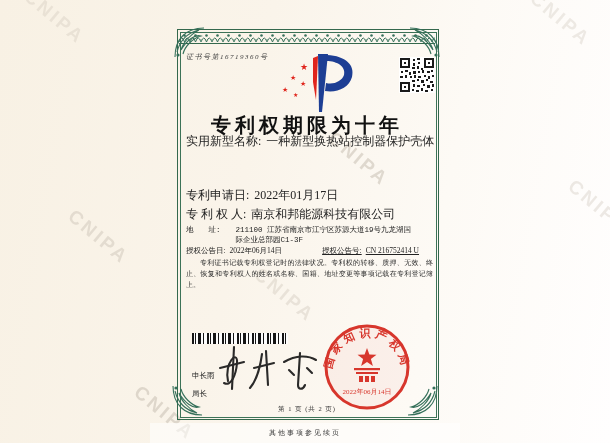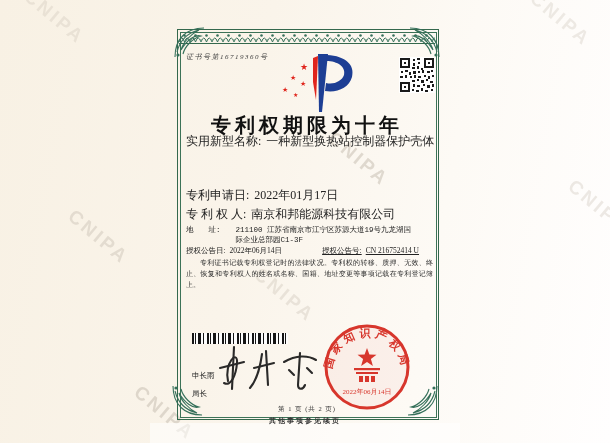--- a/index.html
+++ b/index.html
@@ -54,22 +54,22 @@
      background:repeating-linear-gradient(90deg,#151515 0 2px,#fdfdfd 2px 3px,#151515 3px 4px,
      #fdfdfd 4px 6px,#151515 6px 9px,#fdfdfd 9px 11px,#151515 11px 12px,#fdfdfd 12px 15px);}
   .director-label{position:absolute;left:192px;top:357px;font-size:7.5px;color:#222;margin-top:32px;}
   .director-name{position:absolute;left:192px;top:371px;font-size:7.5px;color:#222;}
   .sig{position:absolute;left:208px;top:341px;width:118px;height:54px;}
   .seal{position:absolute;left:322px;top:322px;width:90px;height:90px;opacity:.93;}
   .pagenum{position:absolute;left:177px;top:405px;width:260px;text-align:center;
            font-size:6.5px;color:#333;letter-spacing:1px;}
   .footer-band{position:absolute;left:150px;top:423px;width:310px;height:20px;
                background:rgba(255,255,255,.55);}
-  .footer-note{position:absolute;left:0;top:416px;width:610px;text-align:center;
-               font-size:7px;color:#3a3a3a;letter-spacing:2px;font-weight:bold;}
+  .footer-note{position:absolute;left:0;top:428px;width:610px;text-align:center;
+               font-size:7px;color:#3a3a3a;letter-spacing:2px;}
 </style>
 </head>
 <body>
 
 <div class="page">
 
   <div class="wm wm1">CNIPA</div>
   <div class="wm wm2">CNIPA</div>
   <div class="wm wm3">CNIPA</div>
   <div class="wm wm4">CNIPA</div>

